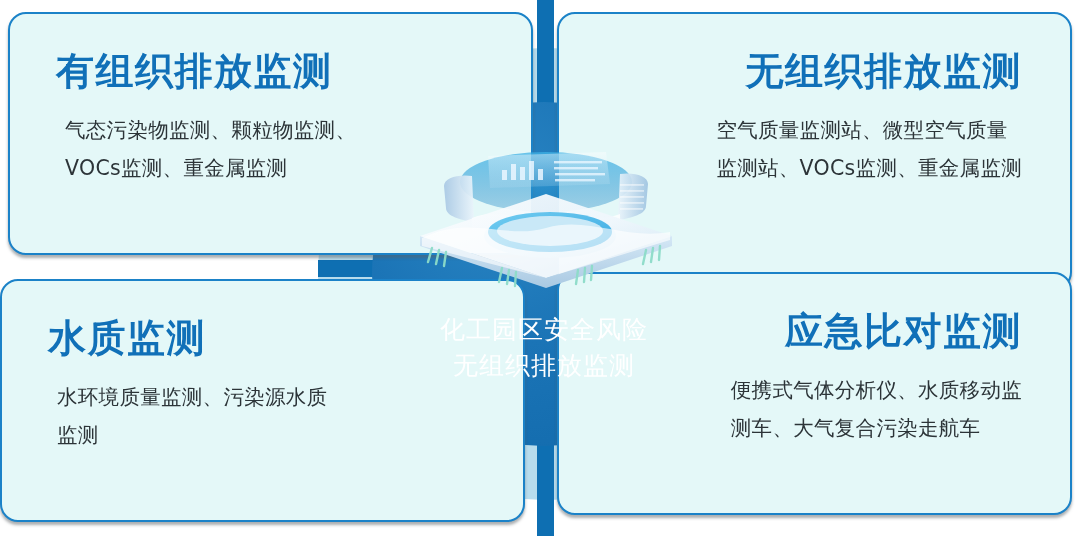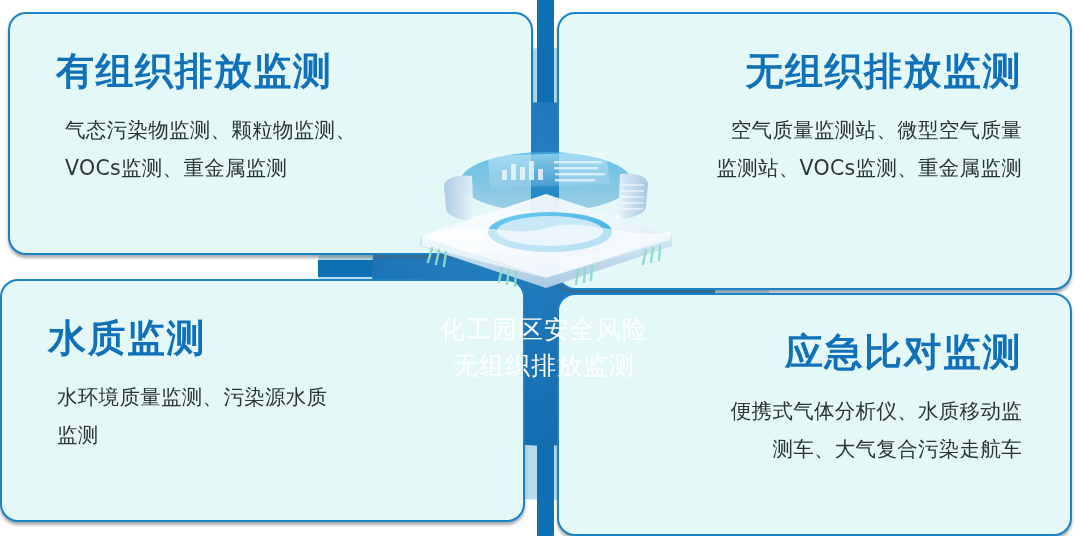--- a/index.html
+++ b/index.html
@@ -65,21 +65,21 @@
     background: #e4f8f8;
     border: 2px solid #1b82c8;
     border-radius: 18px;
     box-shadow: 0 3px 3px rgba(90, 95, 100, 0.5);
     z-index: 5;
     padding: 16px;
   }
   .card-tl { left: 8px;  top: 12px;  width: 525px; height: 243px; }
   .card-tr { left: 557px; top: 12px; width: 515px; height: 278px; }
   .card-bl { left: 0;  top: 279px; width: 525px; height: 243px; }
-  .card-br { left: 557px; top: 293px; width: 515px; height: 243px; }
+  .card-br { left: 557px; top: 272px; width: 515px; height: 243px; }
 
   .card-inner {
     position: relative;
     width: 100%;
     height: 100%;
     padding: 20px 26px;
     display: flex;
     flex-direction: column;
   }
   .card-tr .card-inner, .card-br .card-inner { align-items: flex-end; }
@@ -98,21 +98,21 @@
 
   .card-desc {
     margin-top: 18px;
     font-size: 20.5px;
     color: #2c3438;
     line-height: 1.85;
     letter-spacing: 0.3px;
     max-width: 330px;
   }
   .card-tl .card-desc, .card-bl .card-desc { text-align: left; margin-left: 13px; }
-  .card-tr .card-desc, .card-br .card-desc { text-align: right; margin-right: 6px; max-width: 340px; }
+  .card-tr .card-desc, .card-br .card-desc { margin-right: 6px; max-width: 340px; }
 
   
   .hub-caption {
     position: absolute;
     left: 372px;
     top: 312px;
     width: 344px;
     text-align: center;
     color: #ffffff;
     font-size: 25px;

